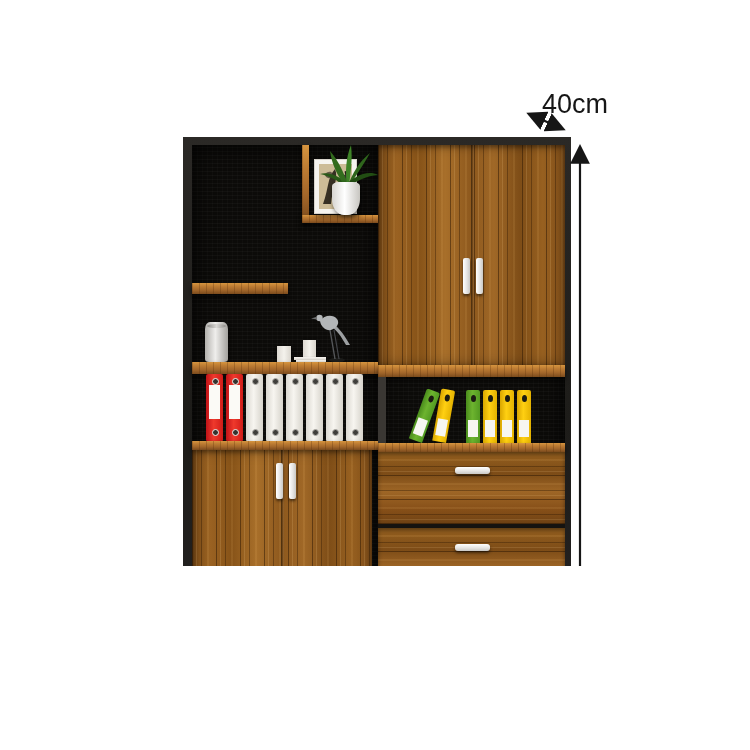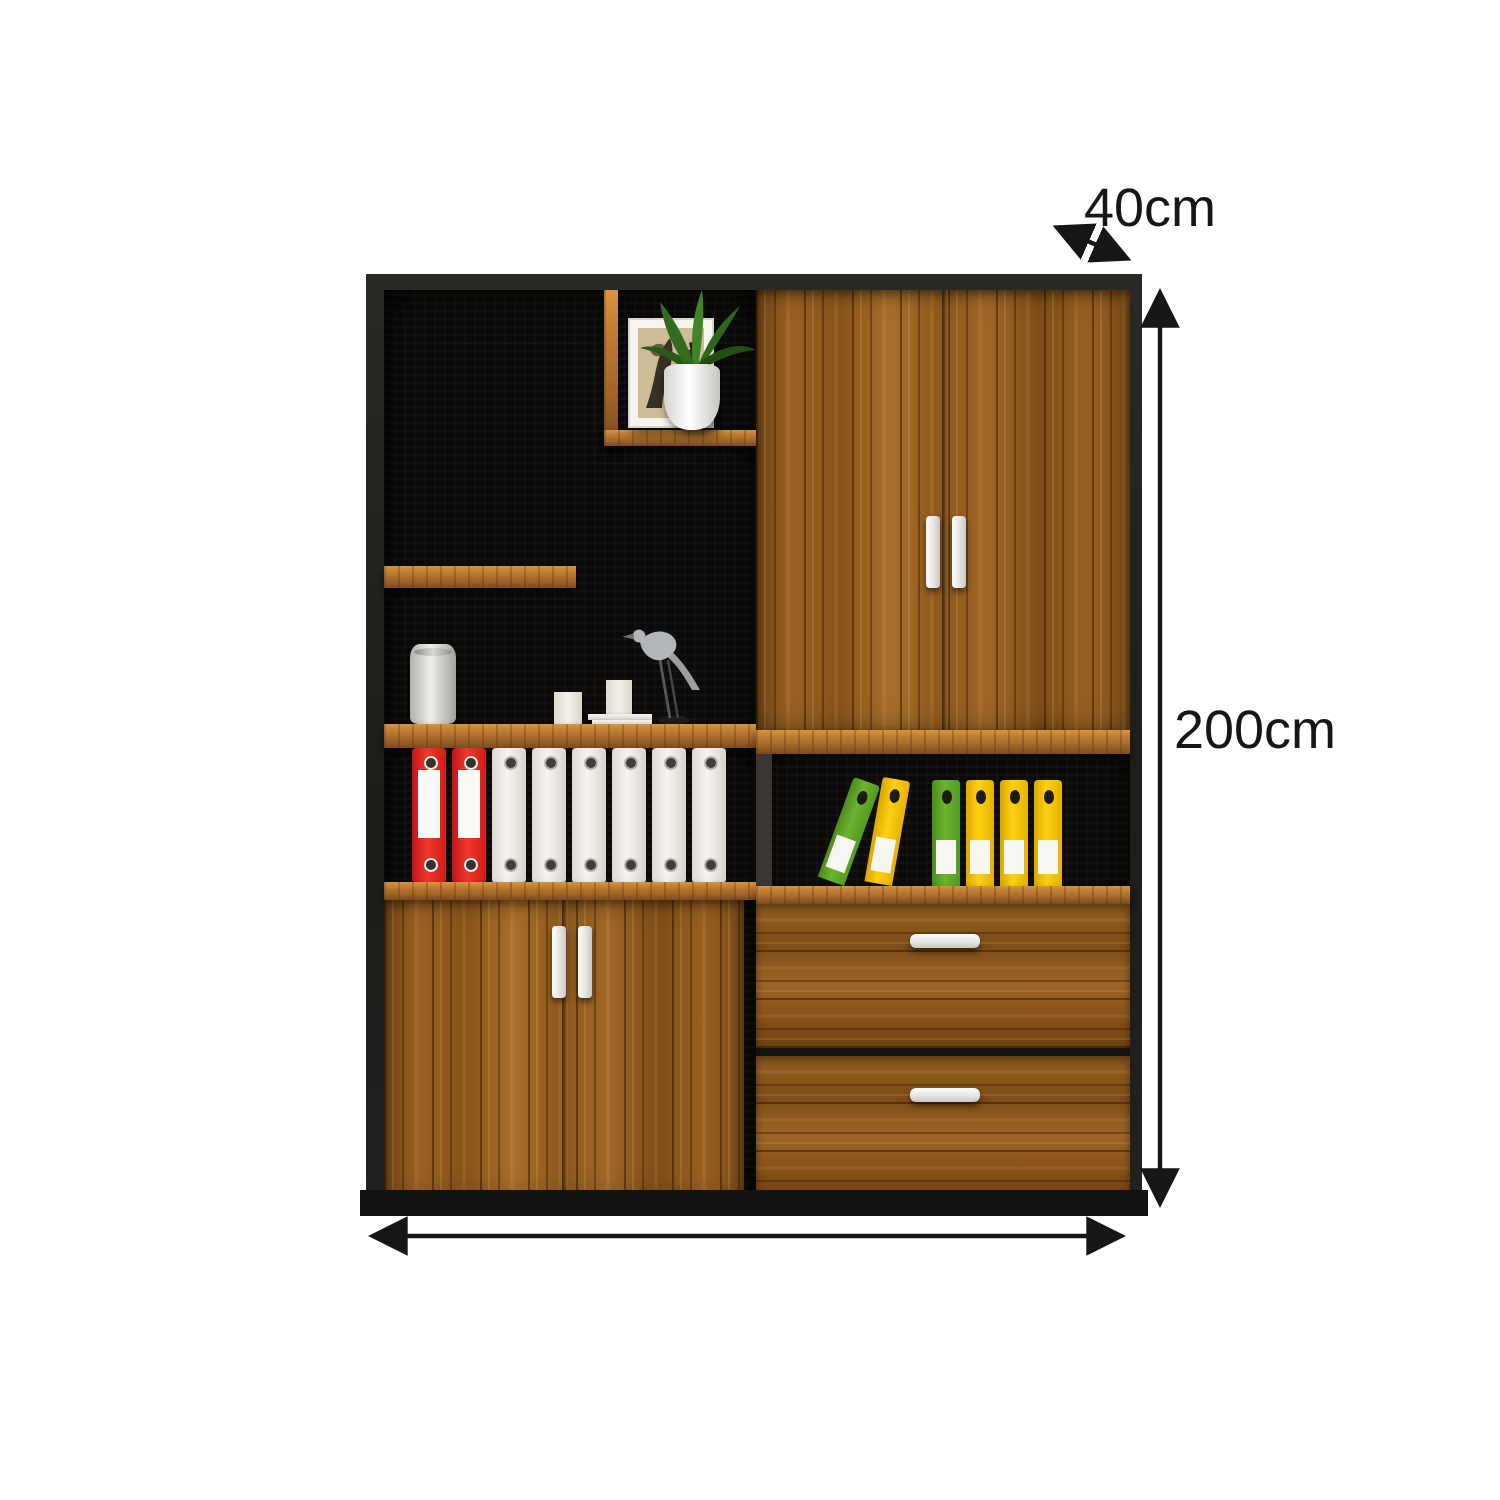--- a/index.html
+++ b/index.html
@@ -1,16 +1,16 @@
 <!DOCTYPE html>
 <html><head>
 <meta charset="utf-8">
 <style>
   html,body{margin:0;padding:0;background:#ffffff;}
-  .stage{position:relative;width:750px;height:750px;background:#ffffff;overflow:hidden;
+  .stage{position:relative;width:750px;height:566px;background:#ffffff;overflow:hidden;
          font-family:"Liberation Sans",sans-serif;}
   .abs{position:absolute;}
 
   
   .cabinet{position:absolute;left:183px;top:137px;width:388px;height:471px;
            background:linear-gradient(180deg,#2b2926,#1d1c19 60%,#232120);}
   .plinth{position:absolute;left:-3px;right:-3px;bottom:0;height:13px;background:#141210;}
 
   .bay{position:absolute;top:8px;height:455px;
        background-color:#0c0b09;
@@ -254,14 +254,13 @@
       <marker id="arrow" viewBox="0 0 10 10" refX="8.5" refY="5" markerWidth="9" markerHeight="9" orient="auto-start-reverse">
         <path d="M0,0 L10,5 L0,10 Z" fill="#161616"></path>
       </marker>
     </defs>
     <line x1="529" y1="114" x2="563" y2="129" stroke="#161616" stroke-width="2.2" marker-start="url(#arrow)" marker-end="url(#arrow)"></line>
     <line x1="580" y1="147" x2="580" y2="601" stroke="#161616" stroke-width="2.2" marker-start="url(#arrow)" marker-end="url(#arrow)"></line>
     <line x1="187" y1="618" x2="560" y2="618" stroke="#161616" stroke-width="2.2" marker-start="url(#arrow)" marker-end="url(#arrow)"></line>
   </svg>
 
   <div class="dim-label" style="left:542px;top:90px;">40cm</div>
-  <div class="dim-label" style="left:587px;top:351px;">200cm</div>
 </div>
 
 </body></html>

